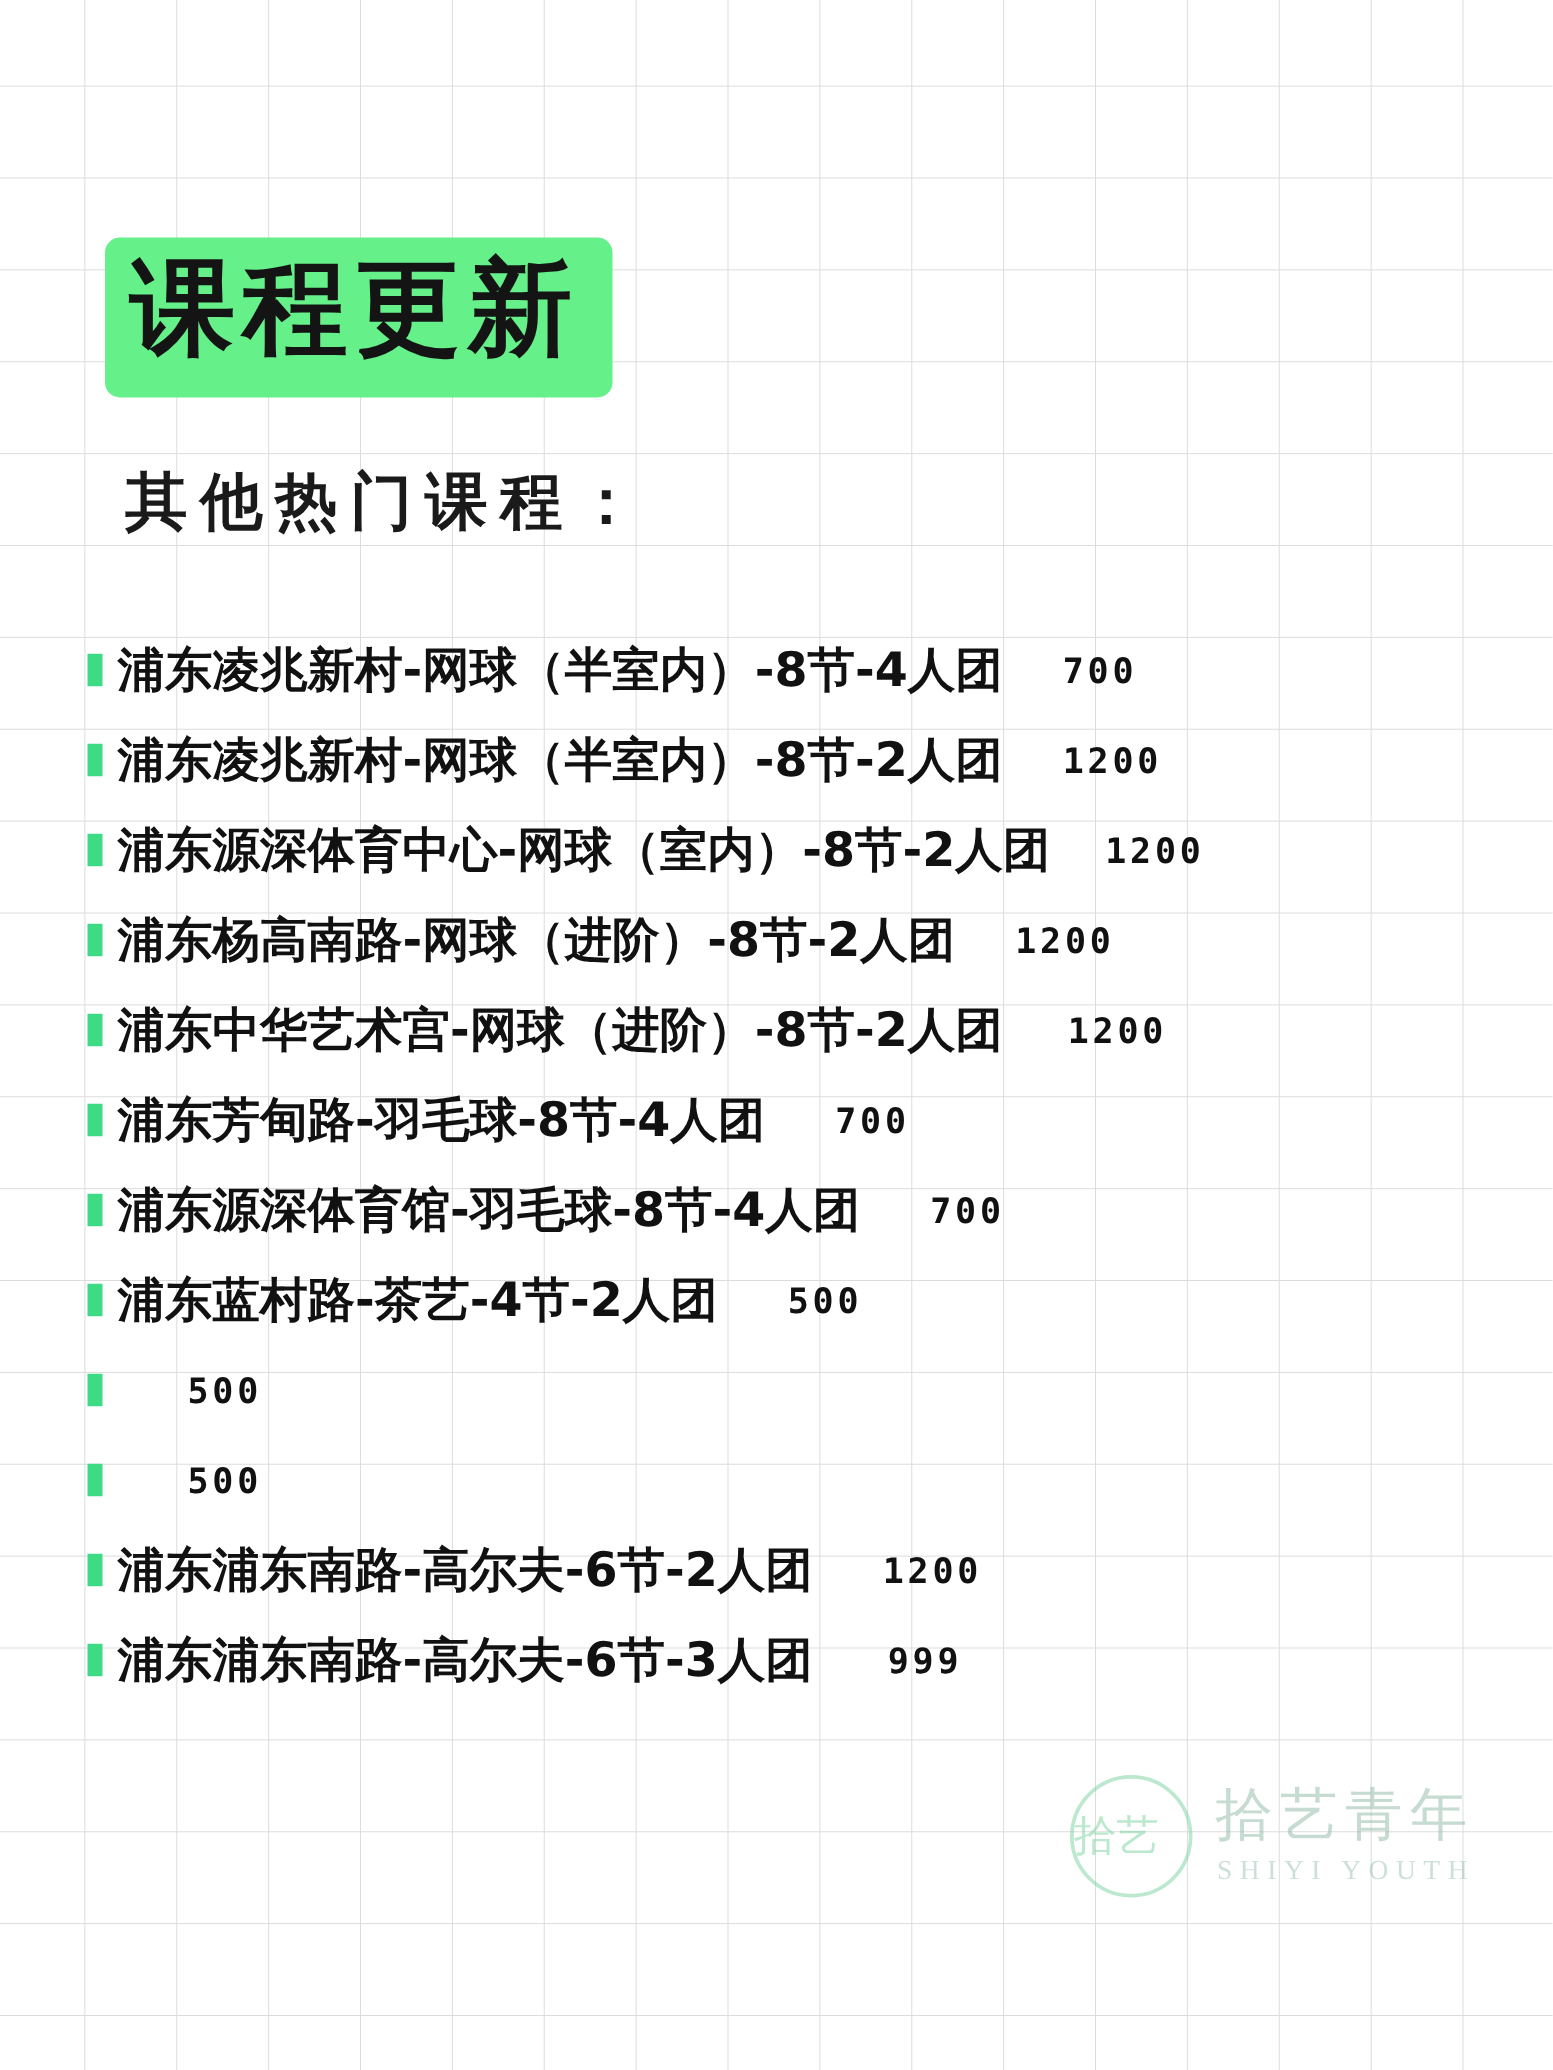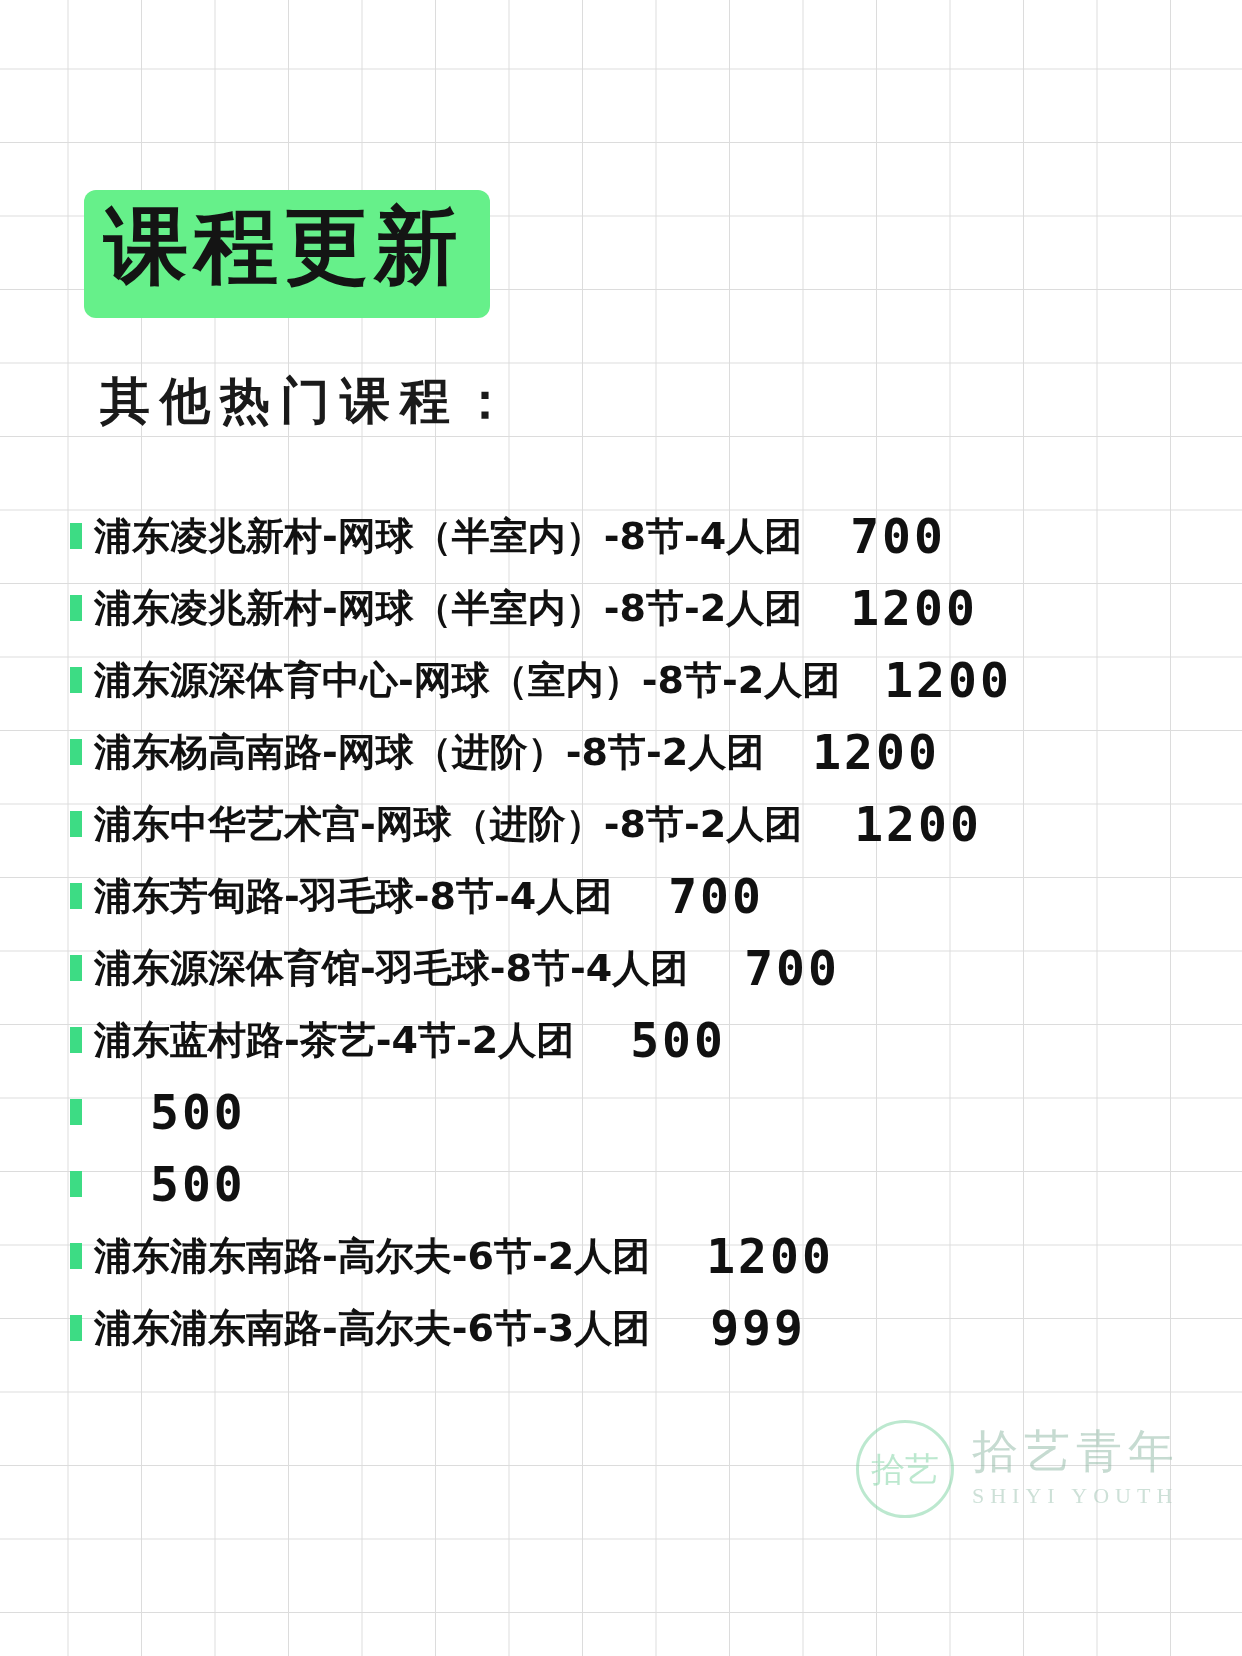--- a/index.html
+++ b/index.html
@@ -93,21 +93,21 @@
   .row-text {
     font-family: "DejaVu Sans", sans-serif;
     font-weight: bold;
     font-size: 38px;
     letter-spacing: 0px;
     color: #111111;
   }
   .row-price {
     font-family: "DejaVu Sans Mono", monospace;
     font-weight: bold;
-    font-size: 48px;
+    font-size: 28px;
     color: #111111;
     letter-spacing: 3px;
   }
 
   
   .watermark {
     position: absolute;
     right: 62px;
     bottom: 138px;
     display: flex;
@@ -121,30 +121,30 @@
     border-radius: 50%;
     position: relative;
     margin-right: 18px;
     flex: none;
   }
   .wm-circle span {
     position: absolute;
     left: 0; right: 0;
     top: 50%;
     transform: translateY(-50%);
-    text-align: center;
     font-family: "DejaVu Sans", sans-serif;
     font-size: 34px;
     color: #7bd3a0;
     line-height: 1;
   }
   .wm-texts {
     display: flex;
     flex-direction: column;
     justify-content: center;
+    align-items: flex-end;
   }
   .wm-cn {
     font-family: "DejaVu Sans", sans-serif;
     font-size: 46px;
     letter-spacing: 6px;
     color: #8fb8a4;
     line-height: 1.1;
   }
   .wm-en {
     font-family: Liberation Serif, serif;

